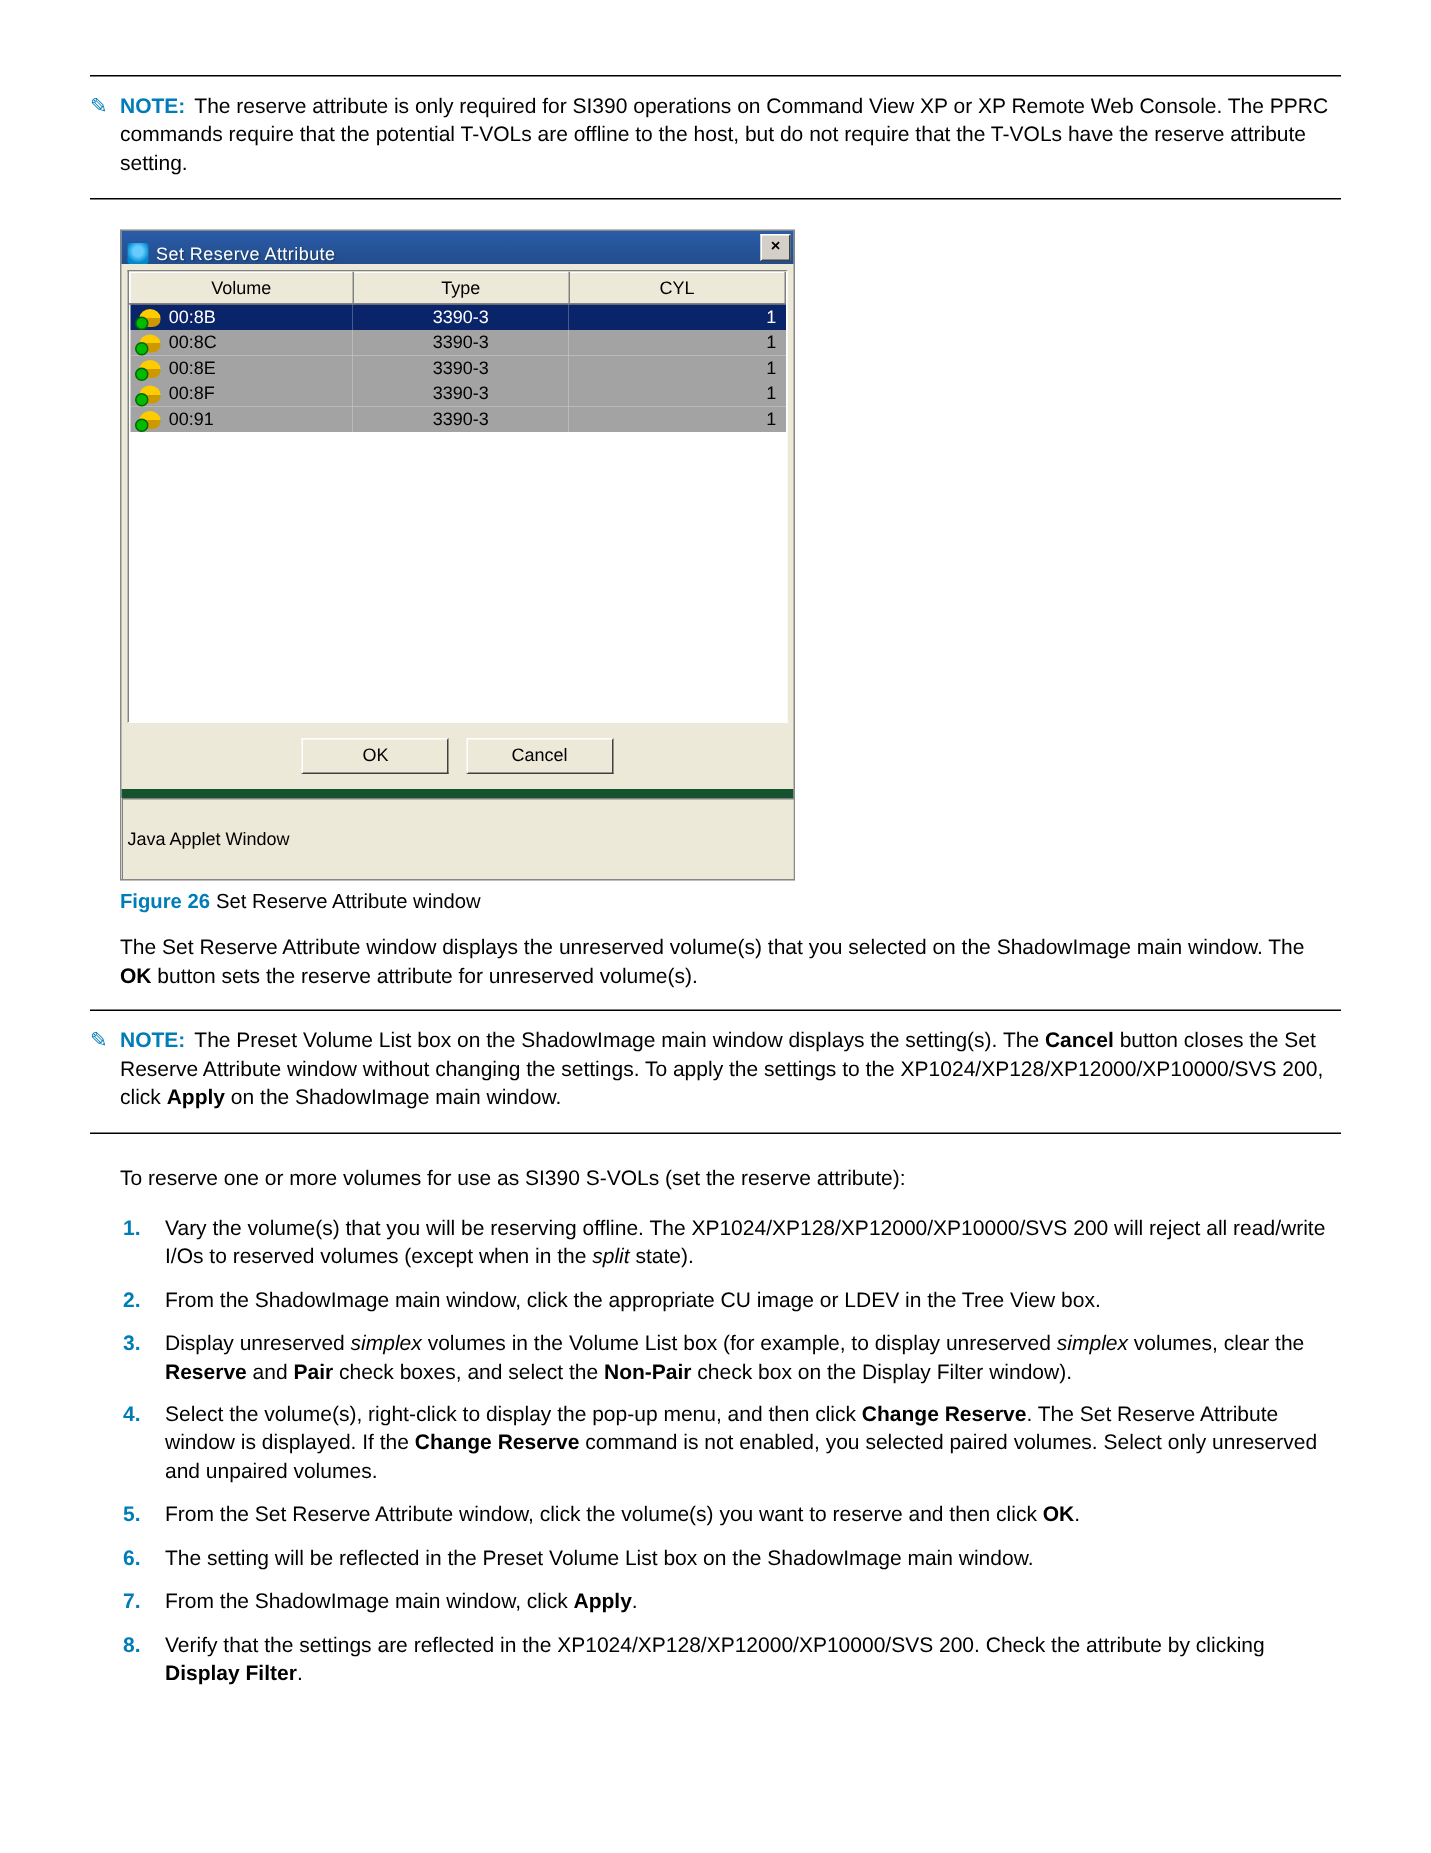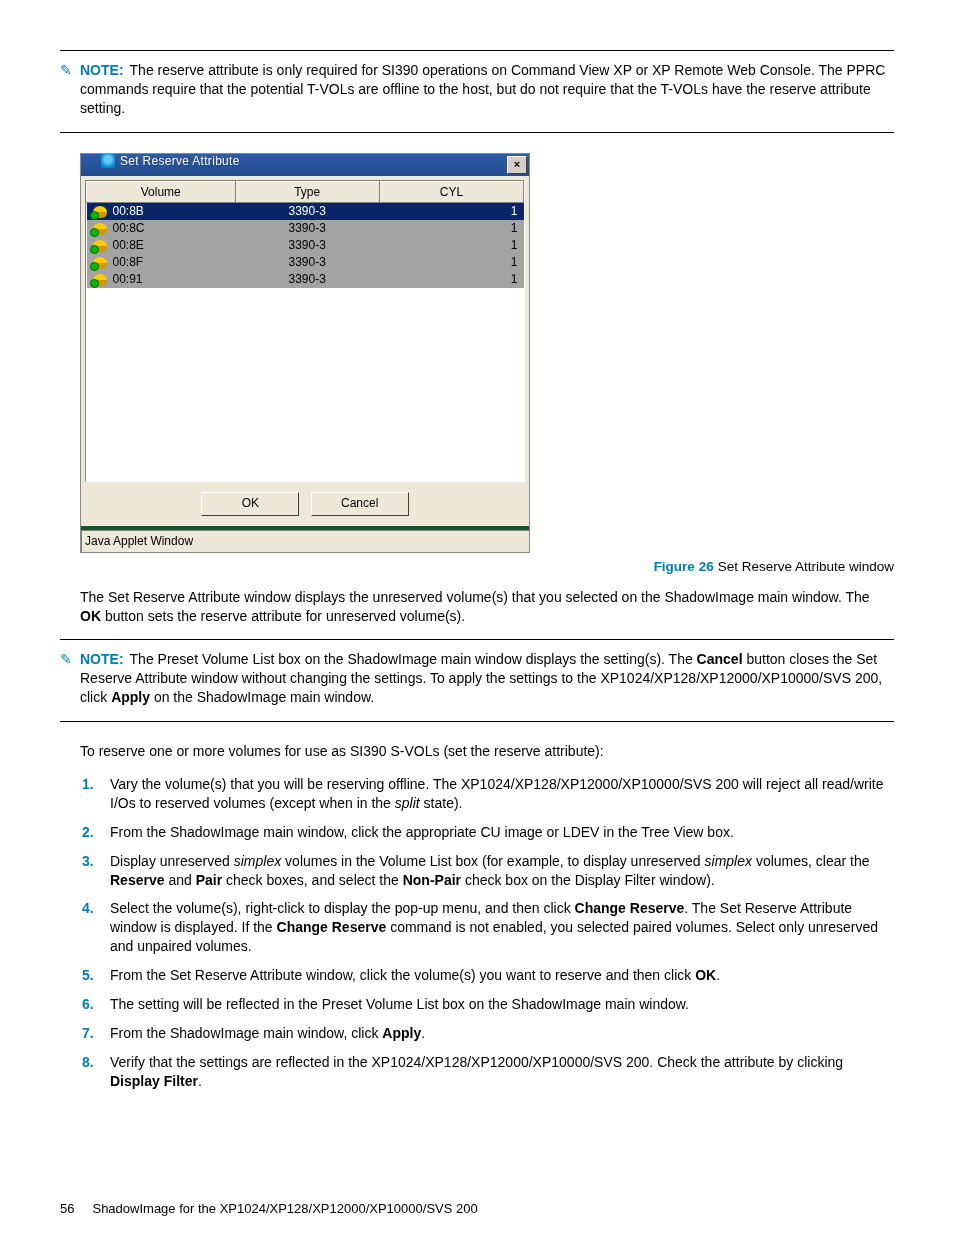--- a/index.html
+++ b/index.html
@@ -49,24 +49,24 @@
     border: 1px solid #888;
     background: #ece9d8;
     font-family: "Tahoma", Arial, sans-serif;
     font-size: 12px;
     margin-bottom: 6px;
   }
   .titlebar {
     background: linear-gradient(#2a5ca8, #234d8c);
     height: 22px;
     display: flex;
-    align-items: flex-start;
+    align-items: flex-end;
     color: #fff;
     font-size: 12px;
-    padding-left: 20px;
+    padding-left: 4px;
   }
   .app-icon {
     width: 14px; height: 14px;
     background: radial-gradient(circle at 50% 40%, #6cf 30%, #08c 70%);
     border-radius: 2px;
     margin-right: 5px;
     flex: 0 0 14px;
   }
   .titlebar .title { flex: 1; text-shadow: 1px 1px 1px rgba(0,0,0,.3); letter-spacing: .3px; }
   .close-btn {
@@ -147,30 +147,29 @@
     border: 1px solid #fff;
     border-right-color: #404040;
     border-bottom-color: #404040;
     font-family: Tahoma, Arial;
     font-size: 12px;
     text-align: center;
     height: 20px;
     line-height: 18px;
   }
   .statusbar {
-    border-top: 4px solid #14532d;
+    border-top: 6px solid #14532d;
     background: #ece9d8;
-    padding: 4px 4px;
+    padding: 20px 4px;
     font-size: 12px;
     box-shadow: inset 1px 1px 0 #808080;
   }
   .fig-caption {
     margin: 4px 0 14px 0;
     font-size: 13.5px;
-    text-align: right;
   }
   .fig-num { color: #007db8; font-weight: bold; margin-right: 4px;}
   .para { margin: 0 0 14px 0; line-height: 1.35; }
   ol.steps {
     margin: 6px 0 0 0;
     padding: 0 0 0 26px;
     counter-reset: step;
     list-style: none;
   }
   ol.steps > li {

